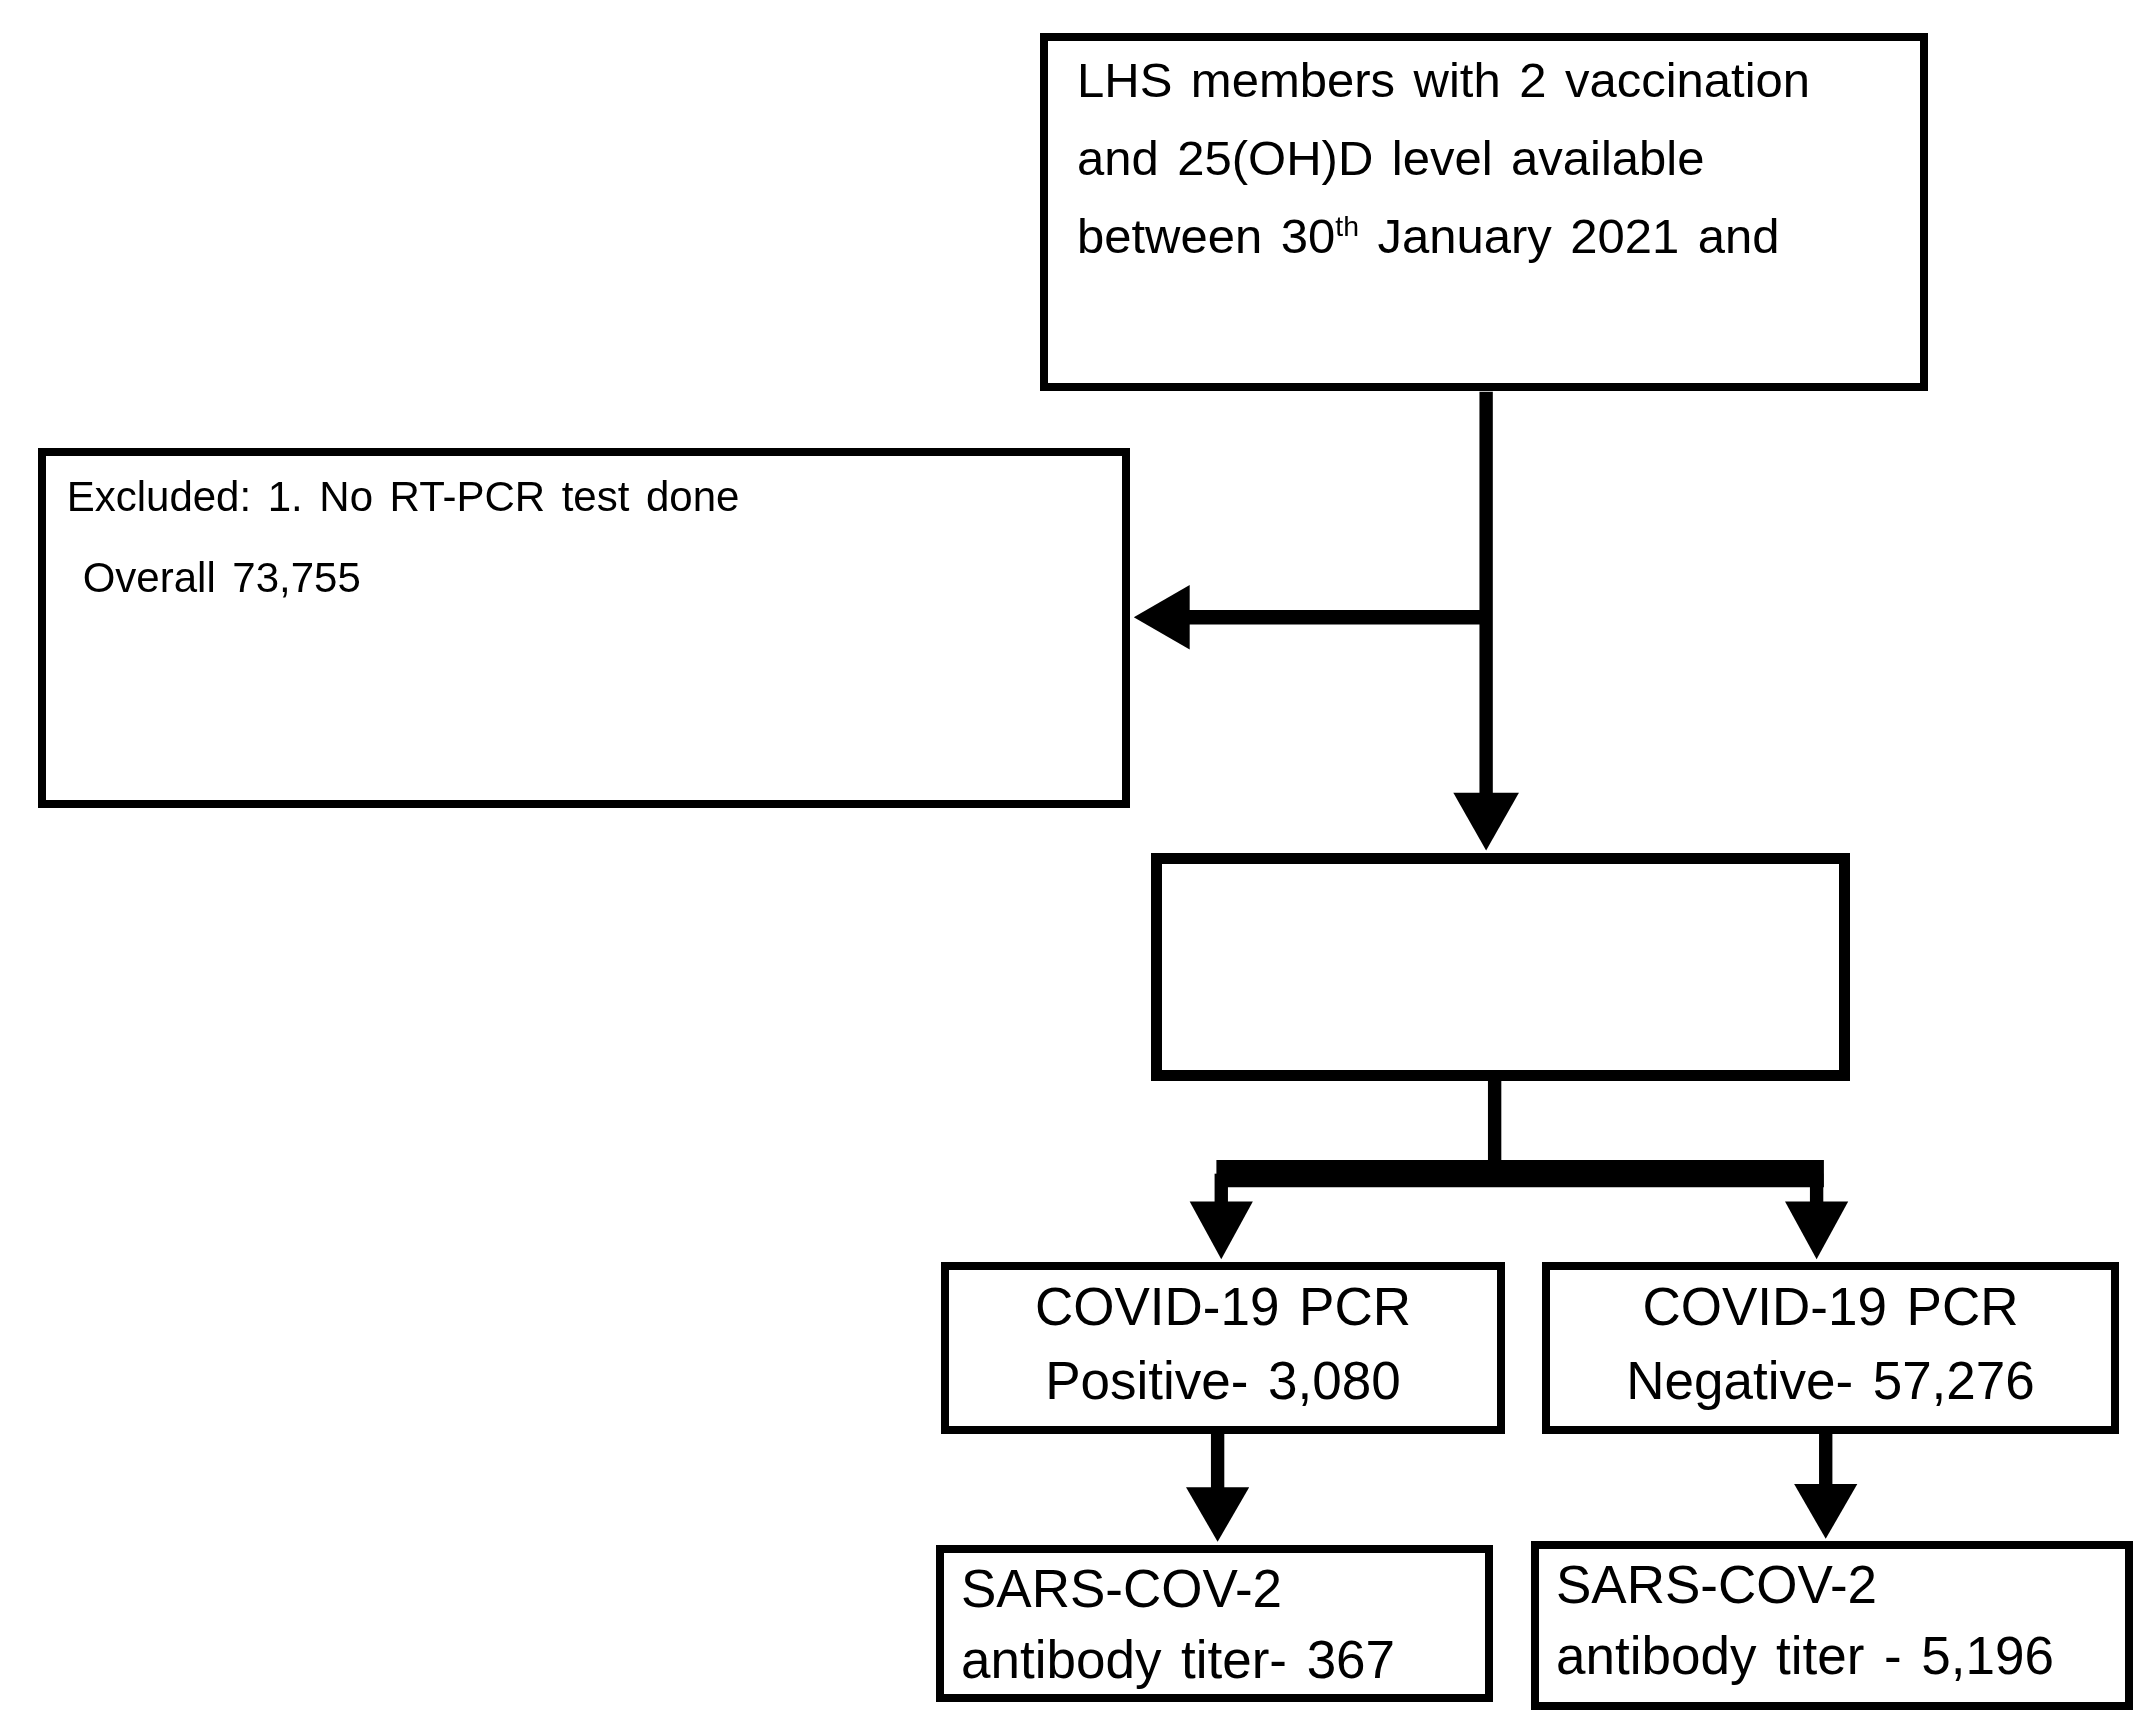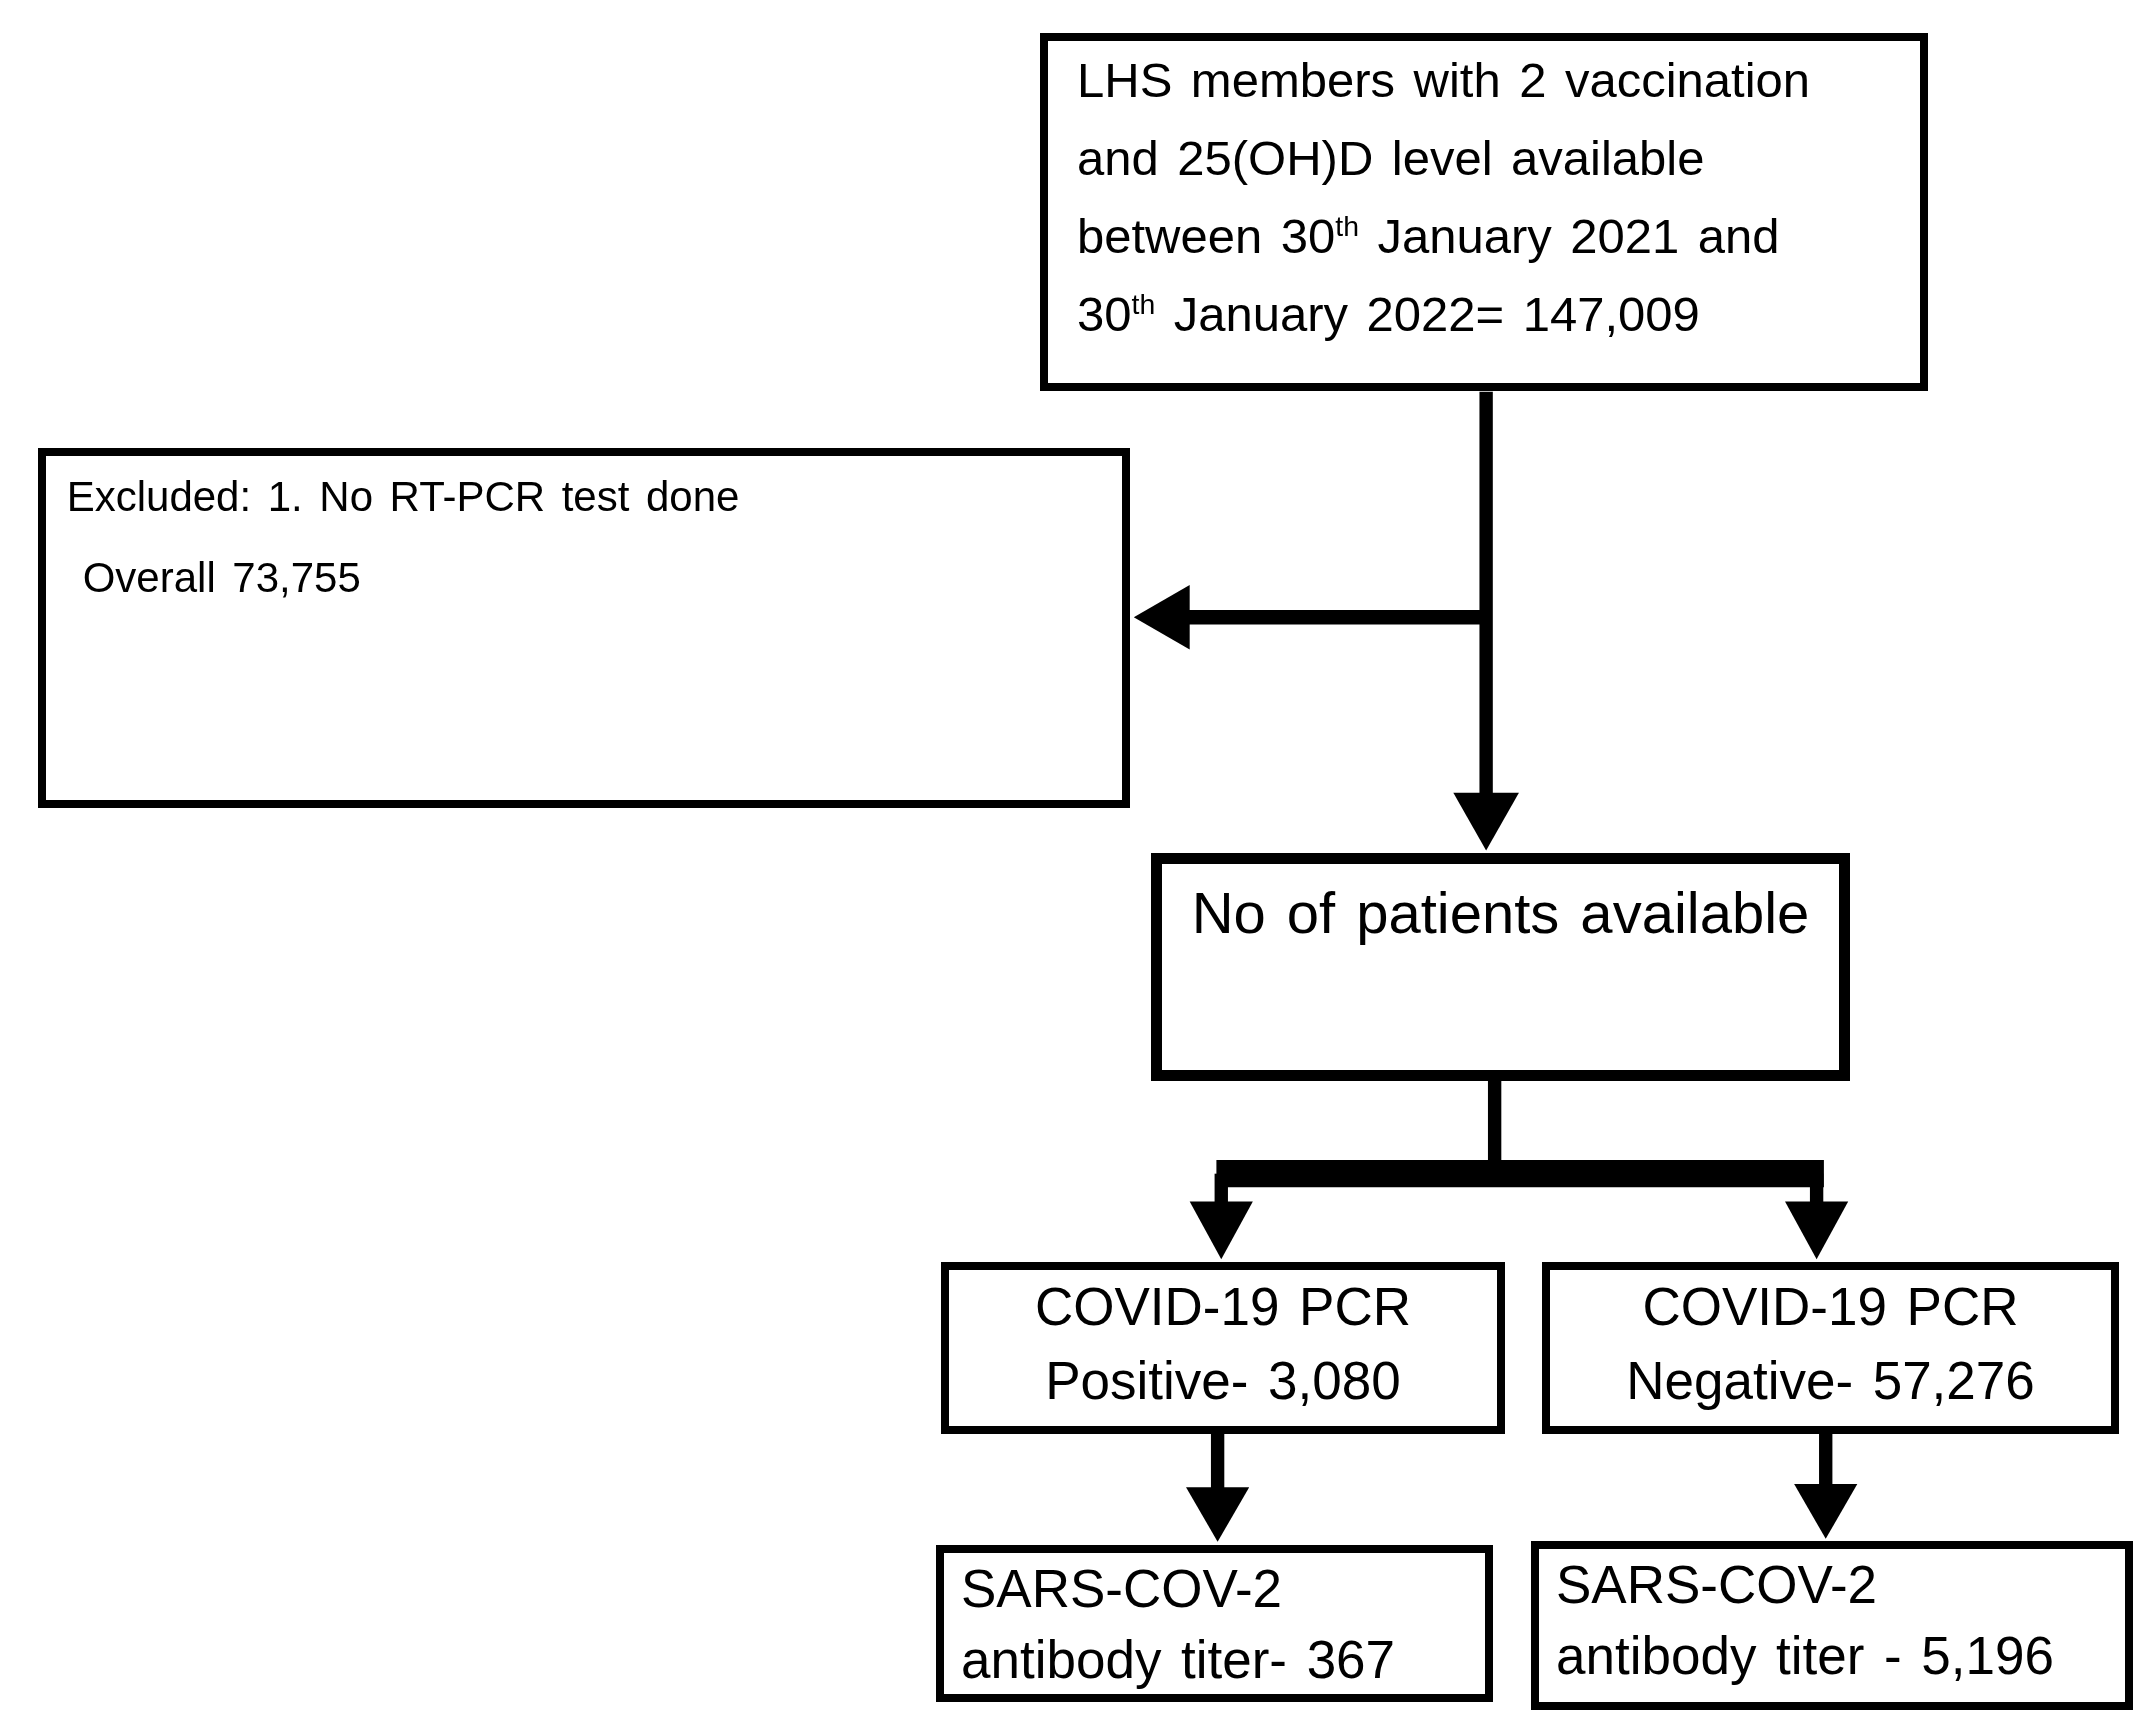--- a/index.html
+++ b/index.html
@@ -68,38 +68,32 @@
   <div class="box top">
     <div class="tl">
       <span>LHS members with 2 vaccination</span>
     </div>
     <div class="tl">
       <span>and 25(OH)D level available</span>
     </div>
     <div class="tl">
       <span>between 30</span><sup>th</sup><span> January 2021 and</span>
     </div>
-    <div class="tl">
-      <span>30</span><sup>th</sup><span> January 2022= 147,009</span>
-    </div>
   </div>
 
   <div class="box excluded">
     <div class="tl">
       <span>Excluded: 1. No RT-PCR test done</span>
     </div>
     <div class="tl indent">
       <span>Overall 73,755</span>
     </div>
   </div>
 
   <div class="box analysis">
-    <div class="tl">
-      <span>No of patients available</span>
-    </div>
   </div>
 
   <div class="box pcr-pos">
     <div class="tl">
       <span>COVID-19 PCR</span>
     </div>
     <div class="tl">
       <span>Positive- 3,080</span>
     </div>
   </div>

